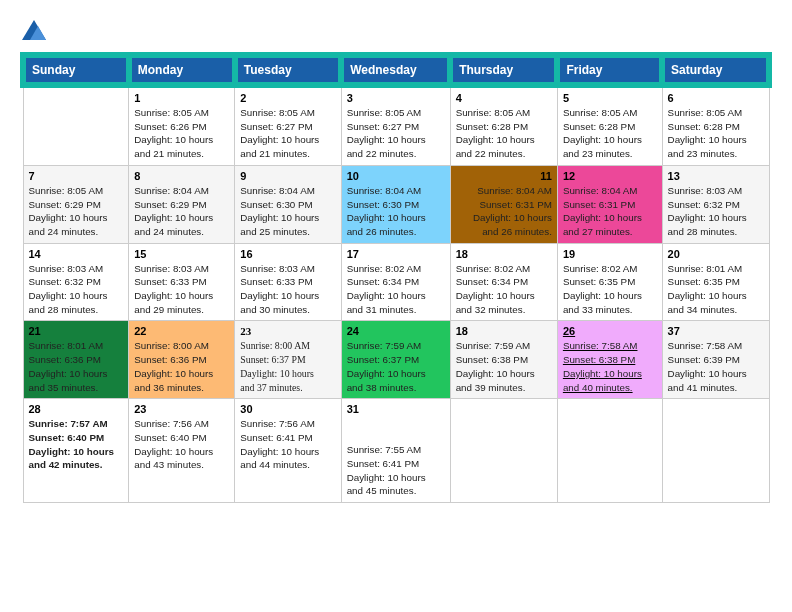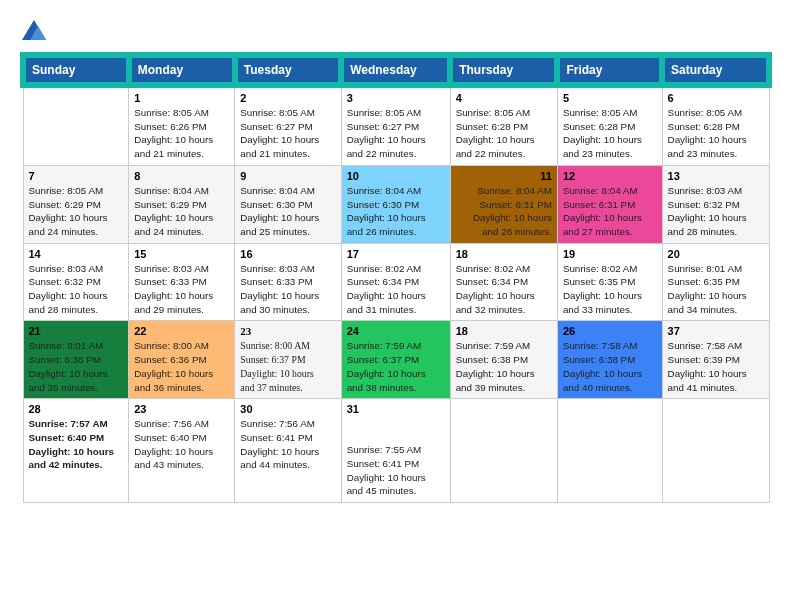--- a/index.html
+++ b/index.html
@@ -307,21 +307,21 @@
 Daylight: 10 hours
 and 38 minutes.</div>
           </td>
           <td style="background: rgb(245, 245, 245);">
             <span class="day-num">18</span>
             <div class="day-info" style="white-space: pre-line;">Sunrise: 7:59 AM
 Sunset: 6:38 PM
 Daylight: 10 hours
 and 39 minutes.</div>
           </td>
-          <td style="background: #3b82f6;">
+          <td style="background: #f0abfc; text-decoration: underline;">
             <span class="day-num">26</span>
             <div class="day-info" style="white-space: pre-line;">Sunrise: 7:58 AM
 Sunset: 6:38 PM
 Daylight: 10 hours
 and 40 minutes.</div>
           </td>
           <td style="background: rgb(245, 245, 245);">
             <span class="day-num">37</span>
             <div class="day-info" style="white-space: pre-line;">Sunrise: 7:58 AM
 Sunset: 6:39 PM

